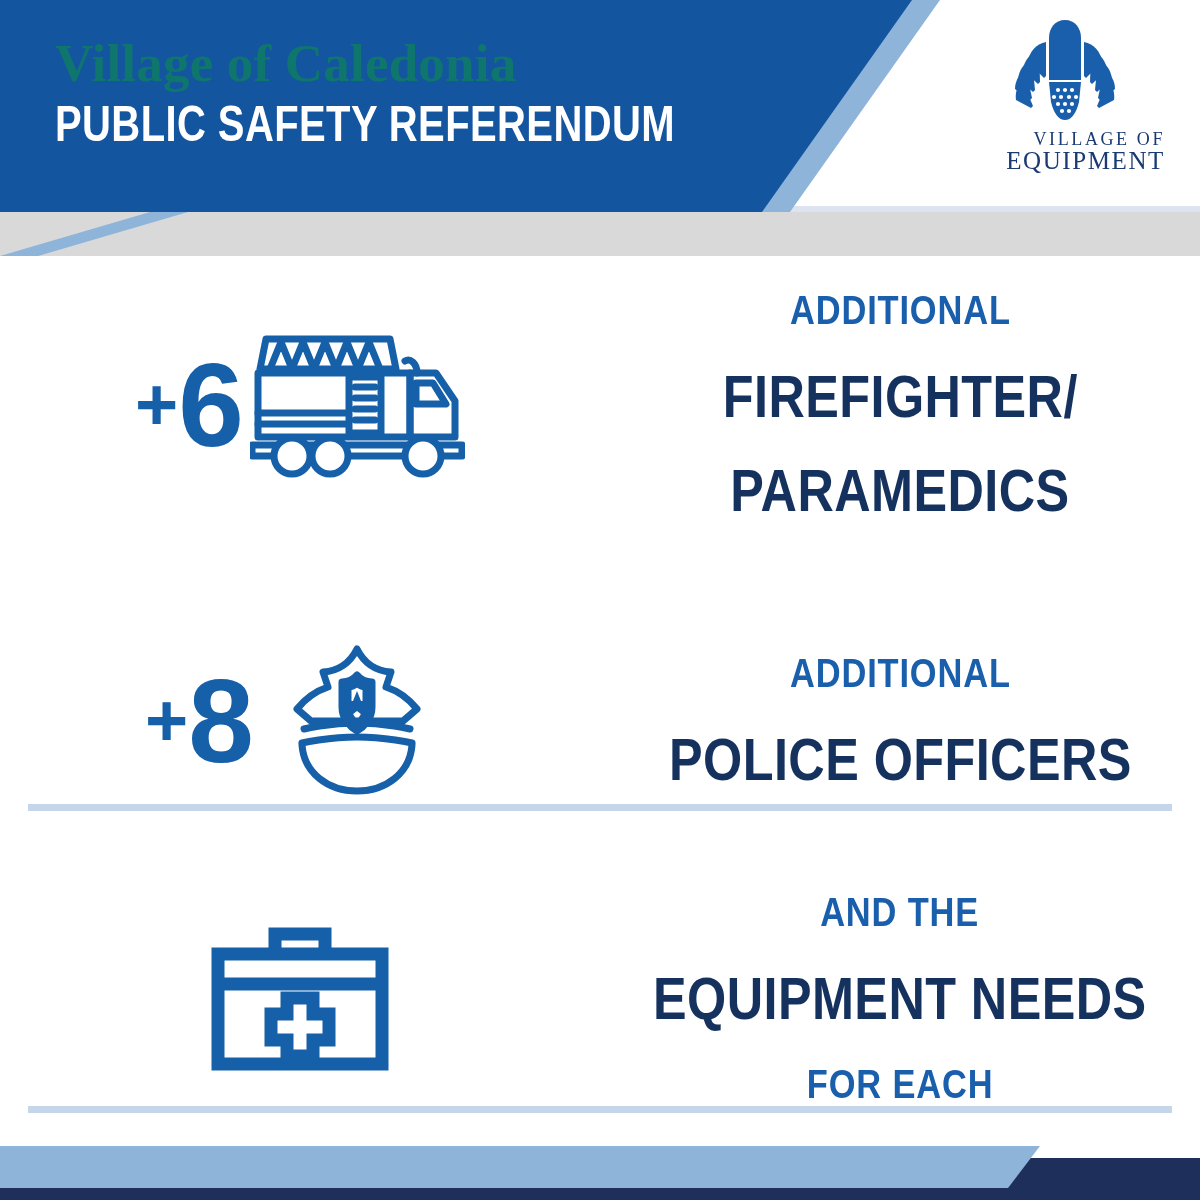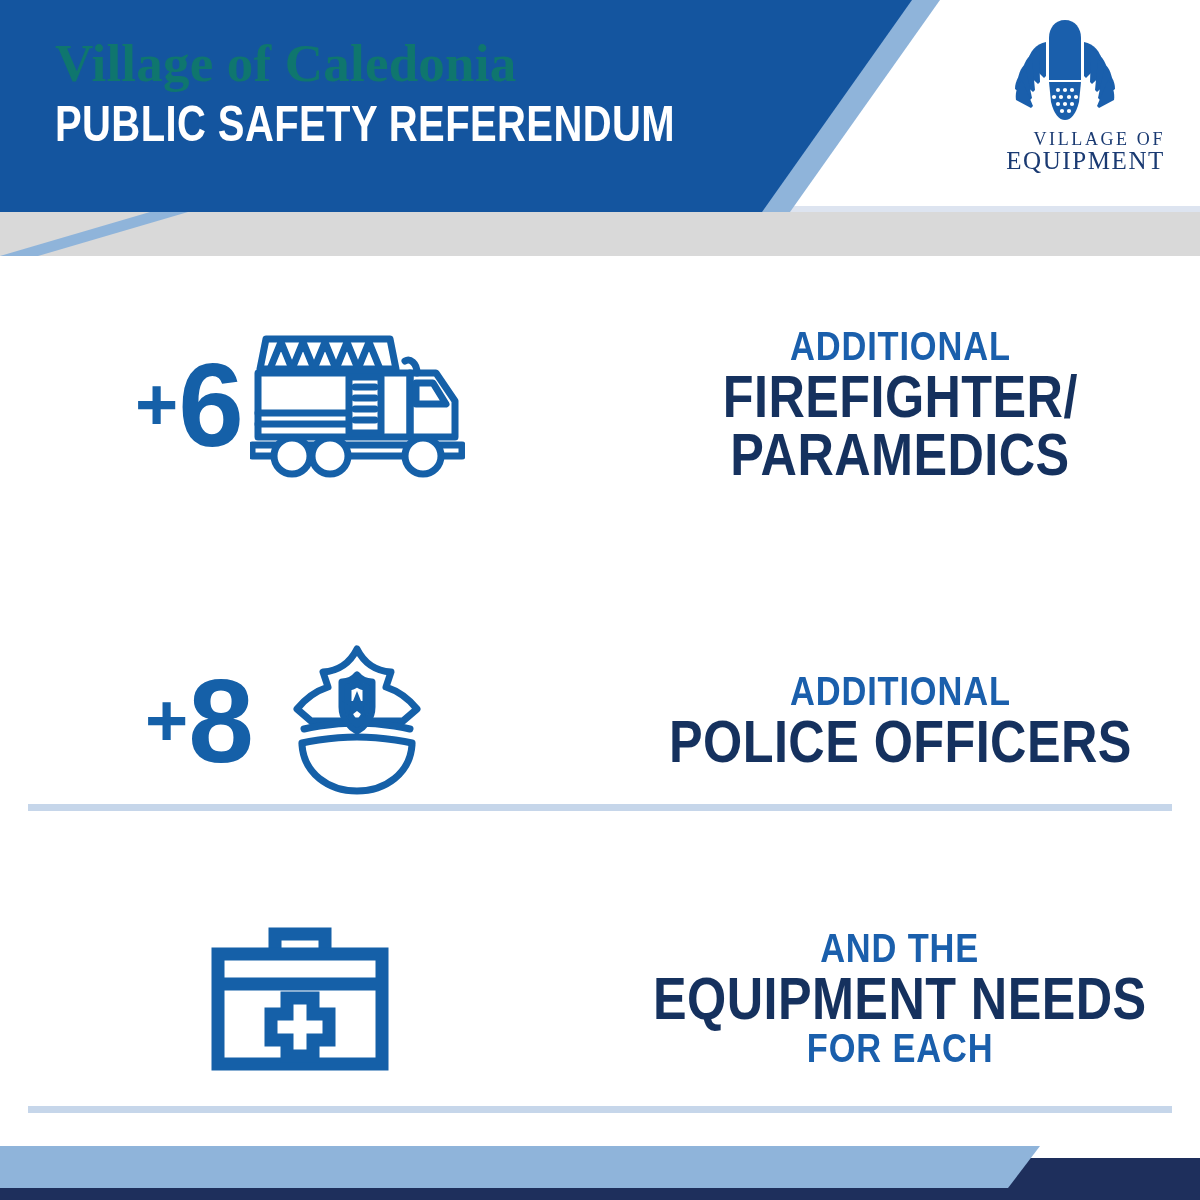--- a/index.html
+++ b/index.html
@@ -84,21 +84,21 @@
   .row {
     position:absolute; left:0; width:1200px;
     display:flex; align-items:center;
   }
   .row-left {
     width:600px; display:flex; align-items:center; justify-content:center;
     gap:8px;
   }
   .row-right {
     width:600px; display:flex; flex-direction:column;
-    align-items:center; justify-content:center; text-align:center;
+    align-items:center; justify-content:center; text-align:center;gap:36px;
   }
   .count {
     font-family:"Liberation Sans", sans-serif;
     font-weight:bold;
     font-size:118px;
     color:#1560a8;
     letter-spacing:-2px;
     line-height:1;
     display:flex; align-items:center;
   }

